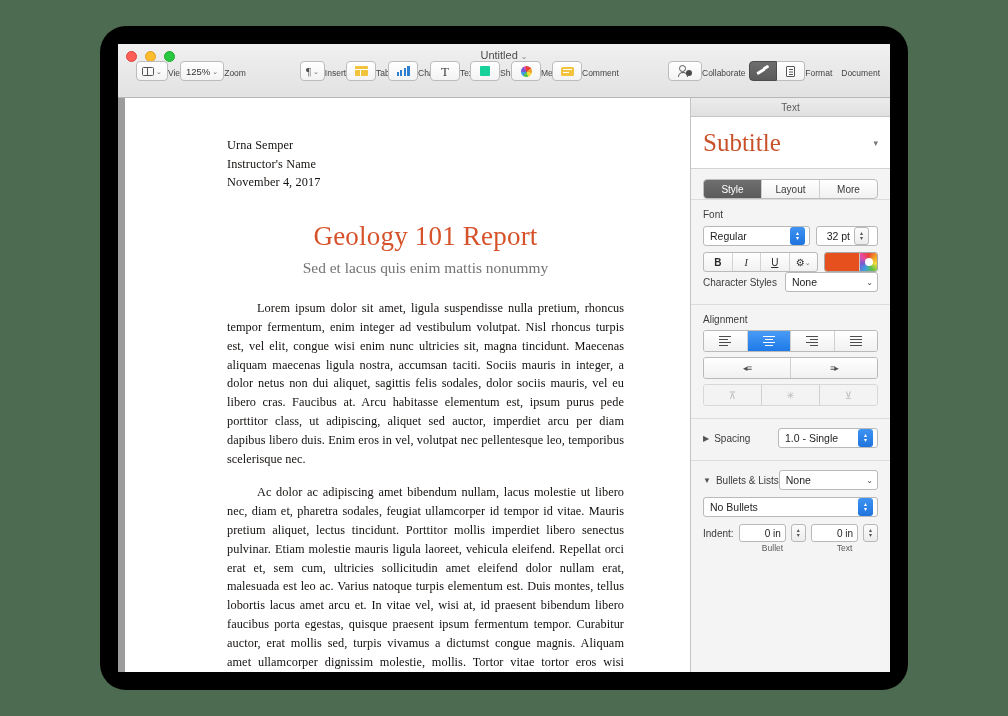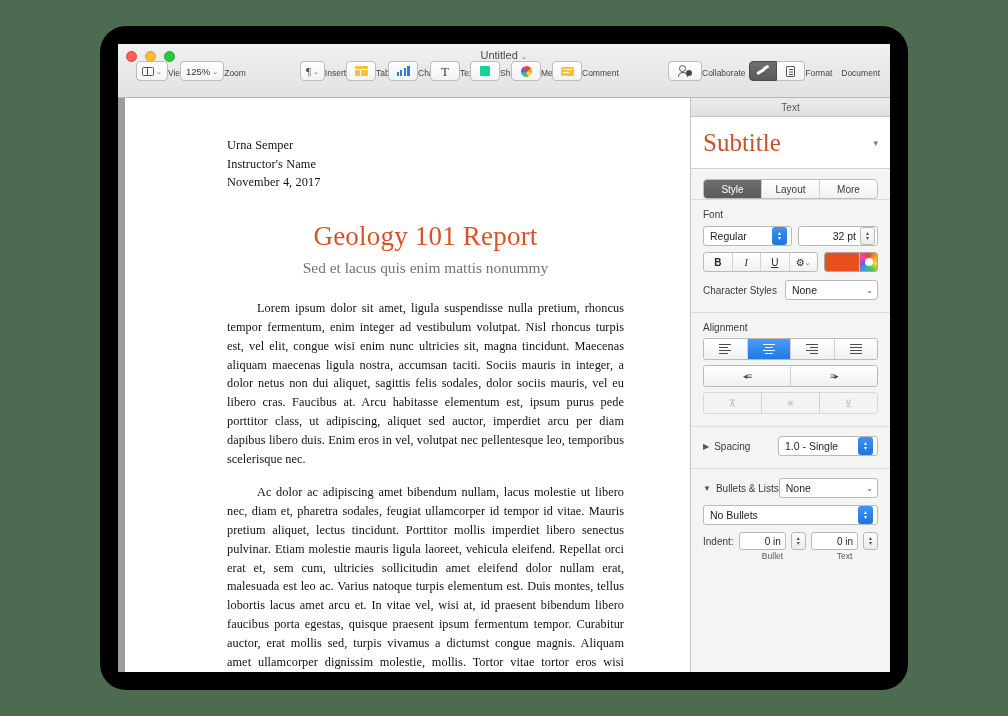--- a/index.html
+++ b/index.html
@@ -231,21 +231,21 @@
     display:flex;overflow:hidden;
   }
   .color-well .swatch{flex:1;background:#e5501e;}
   .color-well .wheel{
     width:18px;flex:0 0 18px;border-left:1px solid #c7c7c7;
     background:conic-gradient(#e8413c,#f0a024,#f2dc3c,#5ac24a,#3ea0e0,#7a5ad0,#e84ba0,#e8413c);
     position:relative;
   }
   .color-well .wheel:after{content:"";position:absolute;left:5px;top:5px;width:8px;height:8px;border-radius:50%;background:#fff;}
 
-  .labeled-row{display:flex;align-items:center;gap:8px;margin-top:8px;}
+  .labeled-row{display:flex;align-items:center;gap:8px;}
   .labeled-row .lbl{font-size:10px;color:#3c3c3c;white-space:nowrap;}
 
   .align-grid{display:flex;border:1px solid #b9b9b9;border-radius:3px;overflow:hidden;margin-top:4px;}
   .align-grid .ab{
     flex:1;height:20px;display:flex;align-items:center;justify-content:center;
     background:linear-gradient(#ffffff,#f1f1f1);border-right:1px solid #d0d0d0;
   }
   .align-grid .ab:last-child{border-right:none;}
   .align-grid .ab.on{background:linear-gradient(#4a9bf5,#1d7ae8);}
   .align-grid.disabled .ab{background:#f3f3f3;}
@@ -437,21 +437,21 @@
           <div class="sec-divider"></div>
 
           <div class="sec-label">Font</div>
 
 
           <div class="row">
             <div class="field" style="flex:1;">
               <span>Regular</span>
               <span class="stepper">▴<br>▾</span>
             </div>
-            <div class="field" style="width:80px;justify-content:flex-end;padding-right:2px;">
+            <div class="field" style="width:62px;justify-content:flex-end;padding-right:8px;">
               <span>32 pt</span>
               <span class="stepper grey" style="margin-left:4px;">▴<br>▾</span>
             </div>
           </div>
 
           <div class="btn-row">
             <div class="bius">
               <div class="b bd">B</div>
               <div class="b it">I</div>
               <div class="b un">U</div>

